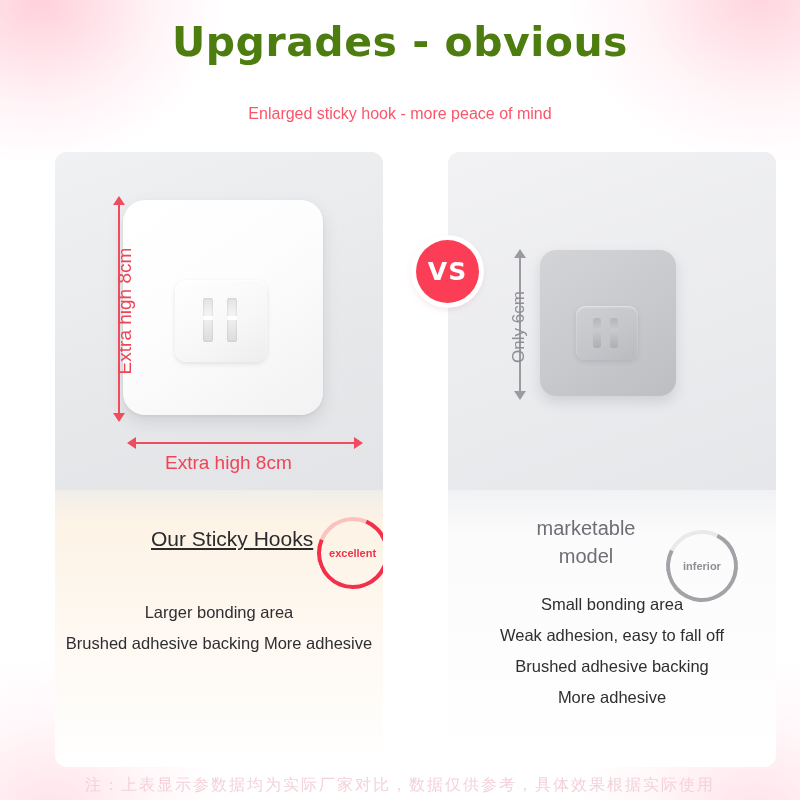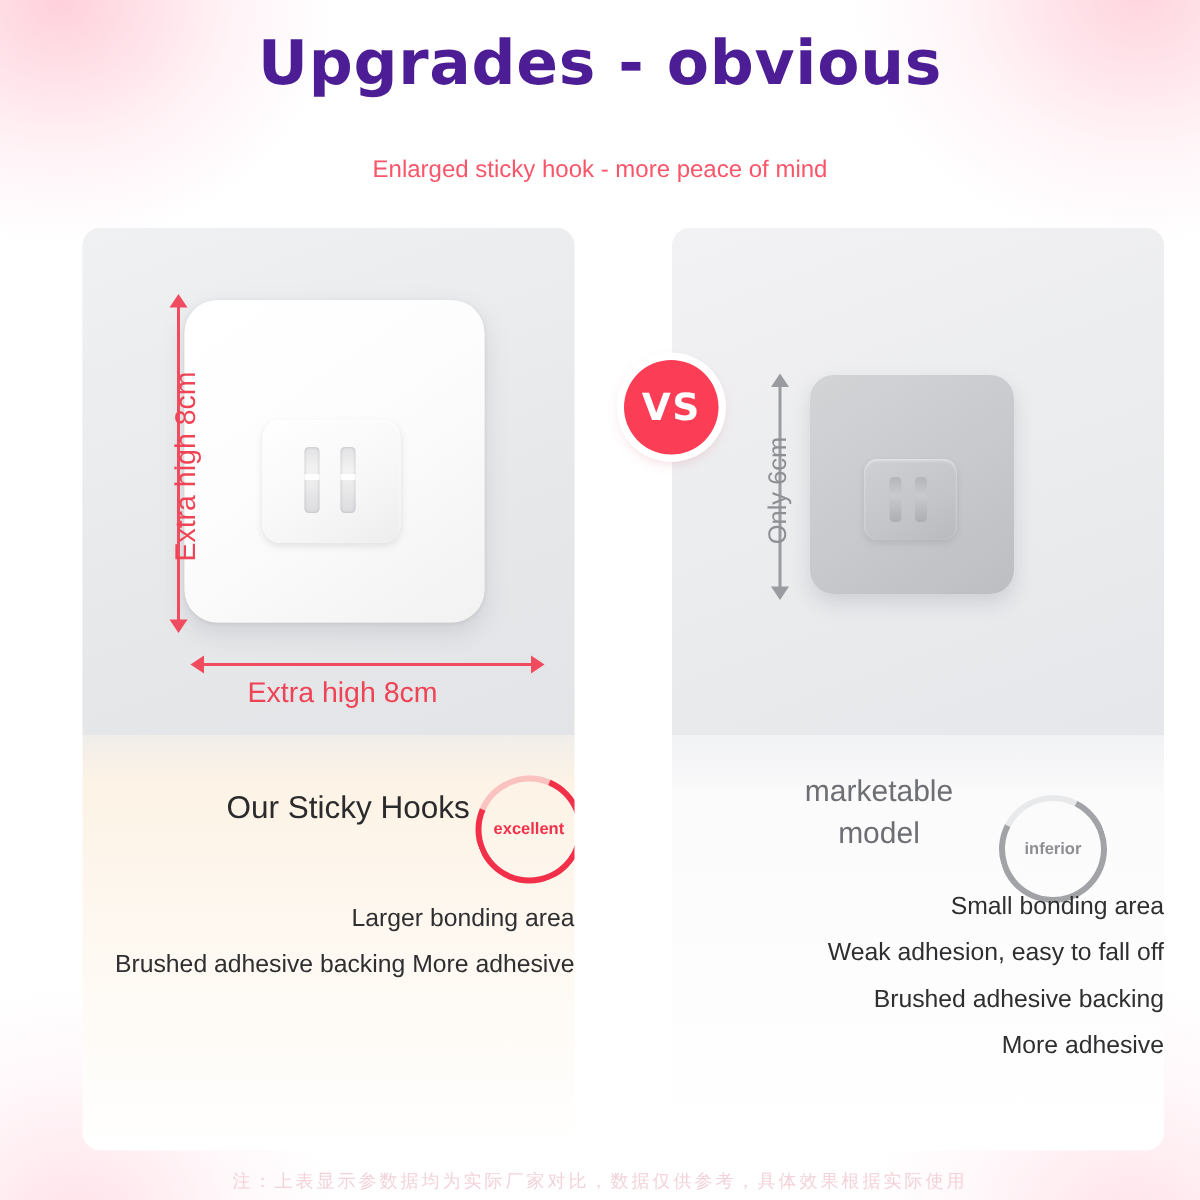--- a/index.html
+++ b/index.html
@@ -60,21 +60,21 @@
   }
 
   .headline {
     position: absolute;
     left: 0;
     top: 18px;
     width: 800px;
     text-align: center;
     font-size: 41px;
     font-weight: bold;
-    color: #4c1d95;
+    color: #4d7c0f;
     letter-spacing: 0.5px;
     font-family: "DejaVu Sans", sans-serif;
   }
   .subhead {
     position: absolute;
     left: 0;
     top: 105px;
     width: 800px;
     text-align: center;
     font-size: 16px;
@@ -307,34 +307,34 @@
     border: 4px solid #a2a3a7;
     color: #8d8e92;
     border-top-color: rgba(162,163,167,0.2);
     transform: rotate(-18deg);
   }
   .stamp-bad span { transform: rotate(18deg); display: block; }
 
   .bullets {
     position: absolute;
     width: 100%;
-    text-align: right;
+    text-align: center;
     font-size: 16.5px;
     color: #2f2f31;
     line-height: 31px;
   }
   .bullets.right { color: #2f2f31; }
 
   .footer-note {
     position: absolute;
     left: 0;
     bottom: 4px;
     width: 800px;
     text-align: center;
-    font-size: 12px;
+    font-size: 16px;
     color: #f3d3d9;
     letter-spacing: 2px;
   }
 </style>
 </head>
 <body>
 
 <div class="page">
 
   <div class="glow-tl"></div>
@@ -356,21 +356,21 @@
         </div>
       </div>
 
       <div class="arrow-v" style="left:63px; top:52px; height:210px;"></div>
       <div class="vlabel" style="left:-25px; top:148px; width:190px; text-align:center;">Extra high 8cm</div>
 
       <div class="arrow-h" style="left:80px; top:290px; width:220px;"></div>
       <div class="hlabel" style="left:110px; top:300px;">Extra high 8cm</div>
     </div>
 
-    <div class="block-title" style="left:96px; top:375px;">Our Sticky Hooks</div>
+    <div class="block-title" style="left:96px; top:375px;text-decoration:underline;">Our Sticky Hooks</div>
     <div class="stamp stamp-good" style="left:262px; top:365px;">
       <span>excellent</span>
     </div>
 
     <div class="bullets" style="top:445px;">
       <div>Larger bonding area</div>
       <div>Brushed adhesive backing More adhesive</div>
     </div>
   </div>
 

